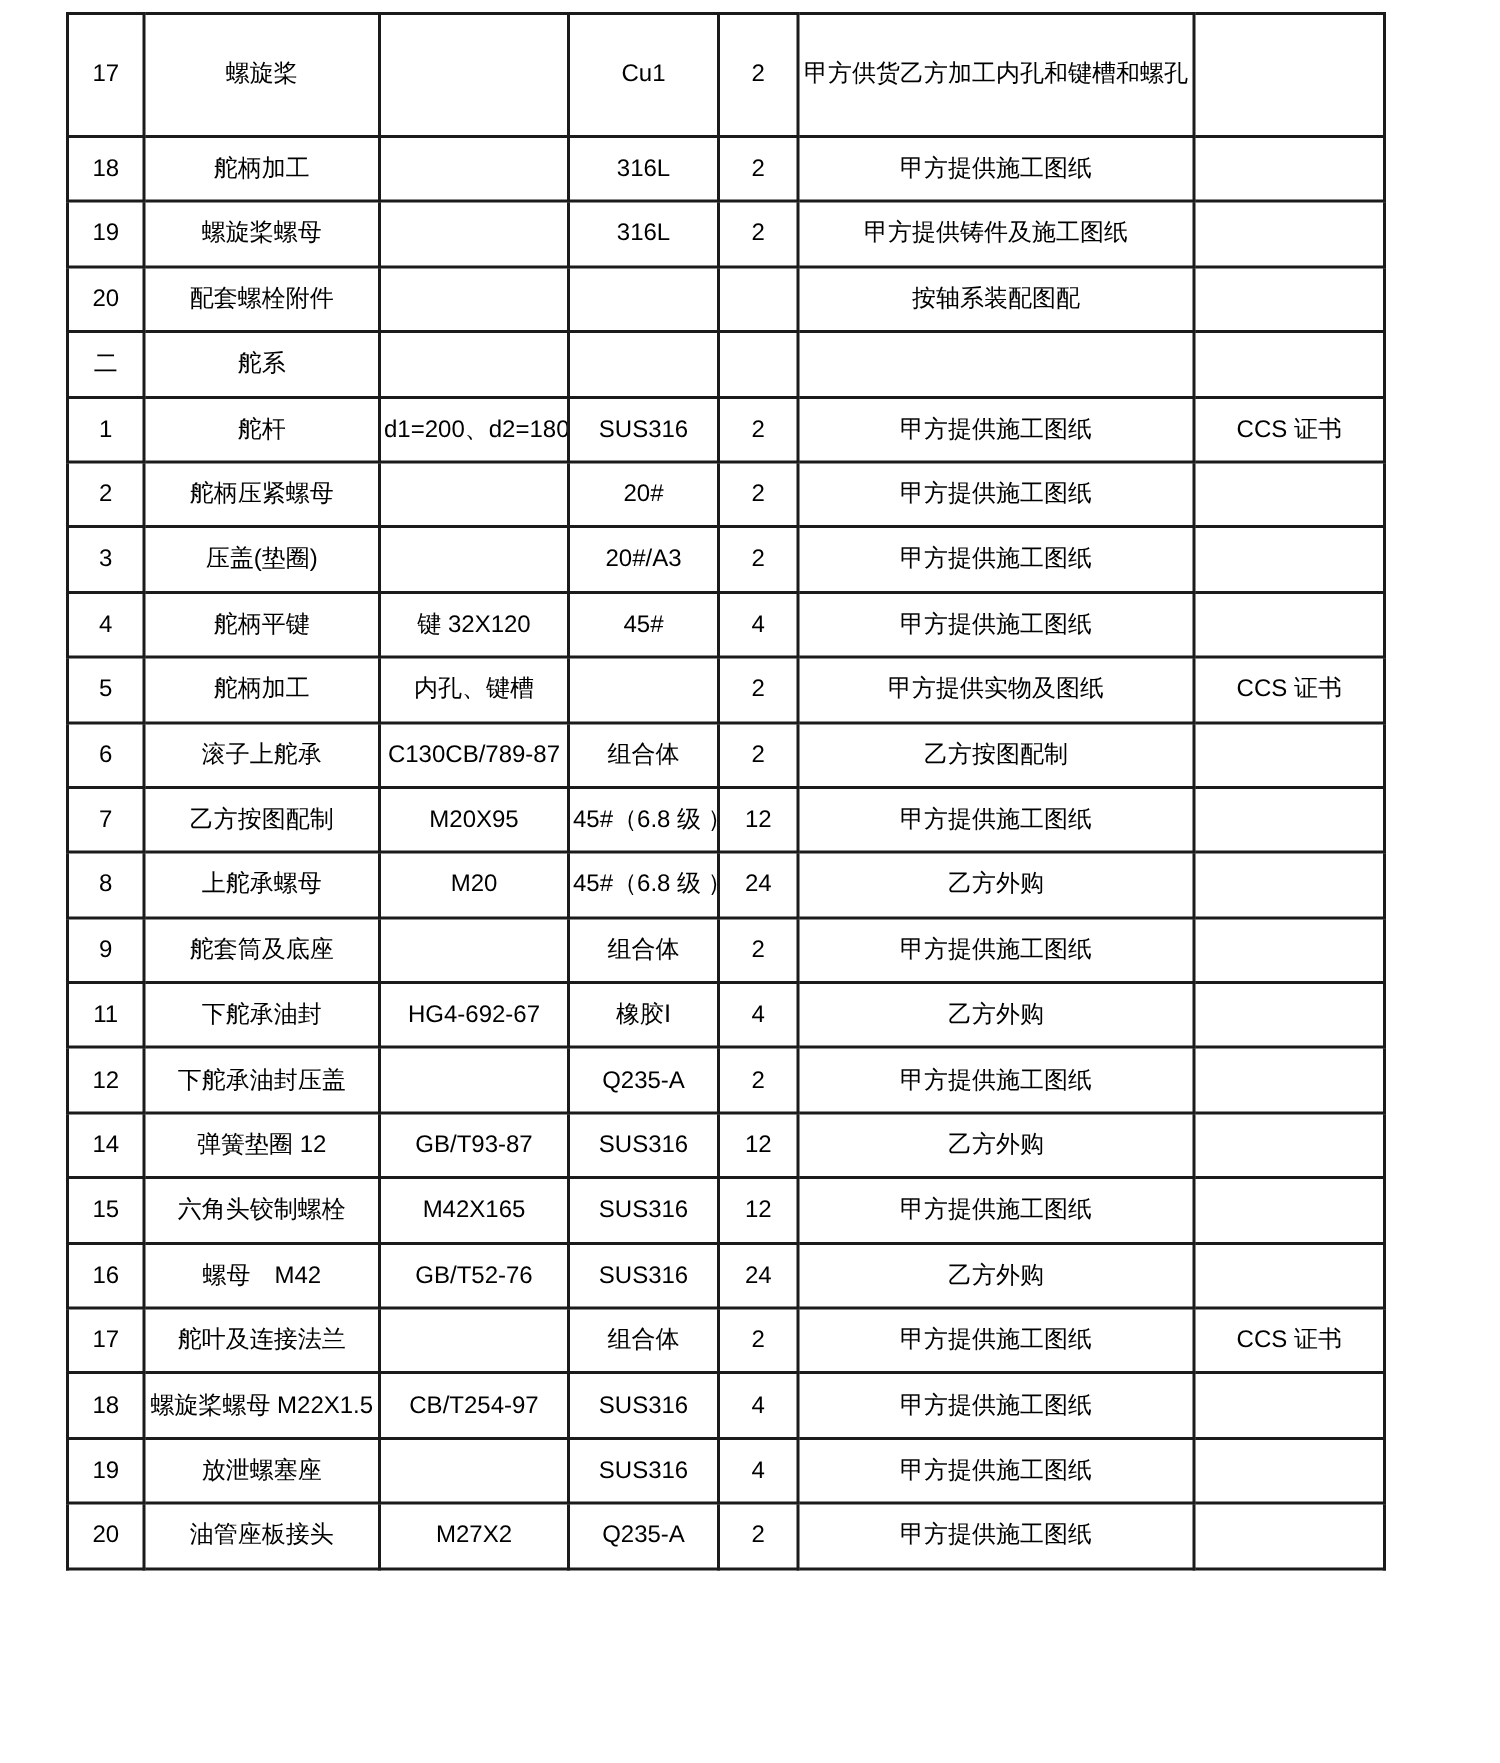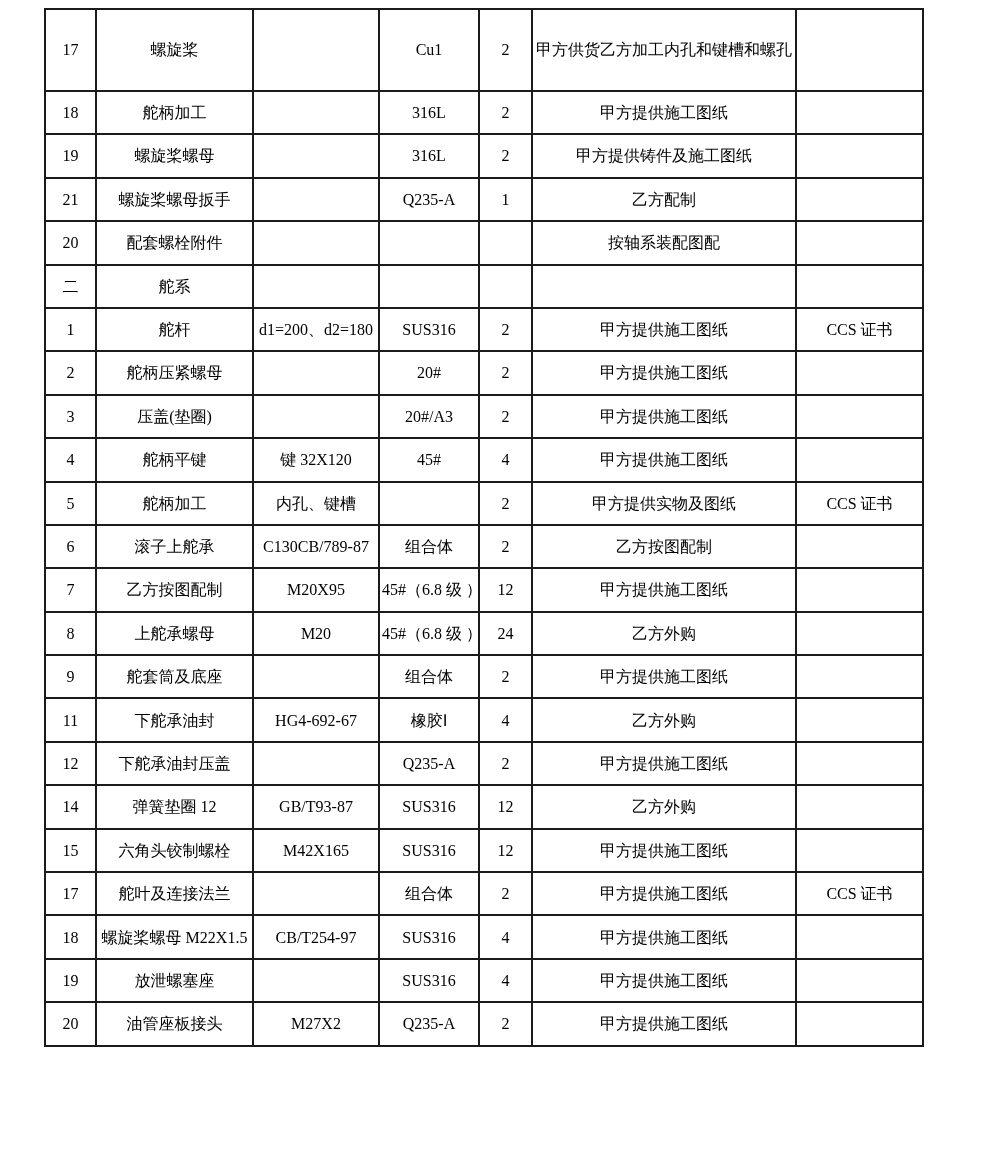--- a/index.html
+++ b/index.html
@@ -5,21 +5,21 @@
   html, body {
     margin: 0;
     padding: 0;
     background: #ffffff;
   }
   .sheet {
     position: relative;
     width: 1000px;
     height: 1175px;
     background: #ffffff;
-    font-family: Liberation Serif, serif;
+    font-family: Liberation Sans, sans-serif;
     color: #000000;
     overflow: hidden;
   }
   table.parts {
     position: absolute;
     left: 44px;
     top: 8px;
     width: 878px;
     border-collapse: collapse;
     table-layout: fixed;
@@ -83,29 +83,20 @@
         <tr>
           <td>19</td>
           <td>螺旋桨螺母</td>
           <td></td>
           <td>316L</td>
           <td>2</td>
           <td>甲方提供铸件及施工图纸</td>
           <td></td>
         </tr>
         <tr>
-          <td>21</td>
-          <td>螺旋桨螺母扳手</td>
-          <td></td>
-          <td>Q235-A</td>
-          <td>1</td>
-          <td>乙方配制</td>
-          <td></td>
-        </tr>
-        <tr>
           <td>20</td>
           <td>配套螺栓附件</td>
           <td></td>
           <td></td>
           <td></td>
           <td>按轴系装配图配</td>
           <td></td>
         </tr>
         <tr>
           <td>二</td>
@@ -227,20 +218,29 @@
         <tr>
           <td>15</td>
           <td>六角头铰制螺栓</td>
           <td>M42X165</td>
           <td>SUS316</td>
           <td>12</td>
           <td>甲方提供施工图纸</td>
           <td></td>
         </tr>
         <tr>
+          <td>16</td>
+          <td>螺母　M42</td>
+          <td>GB/T52-76</td>
+          <td>SUS316</td>
+          <td>24</td>
+          <td>乙方外购</td>
+          <td></td>
+        </tr>
+        <tr>
           <td>17</td>
           <td>舵叶及连接法兰</td>
           <td></td>
           <td>组合体</td>
           <td>2</td>
           <td>甲方提供施工图纸</td>
           <td>CCS 证书</td>
         </tr>
         <tr>
           <td>18</td>

